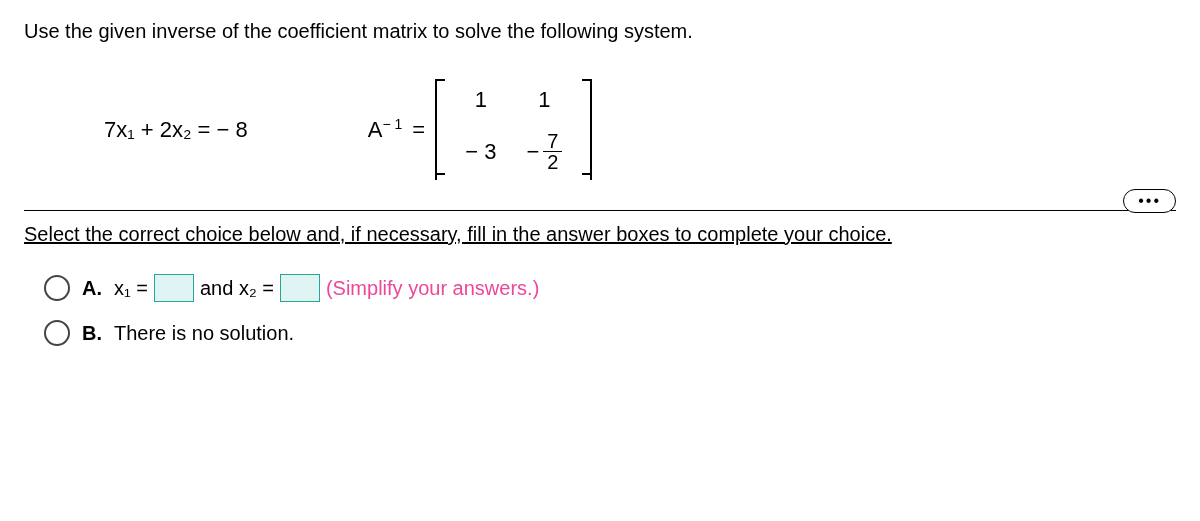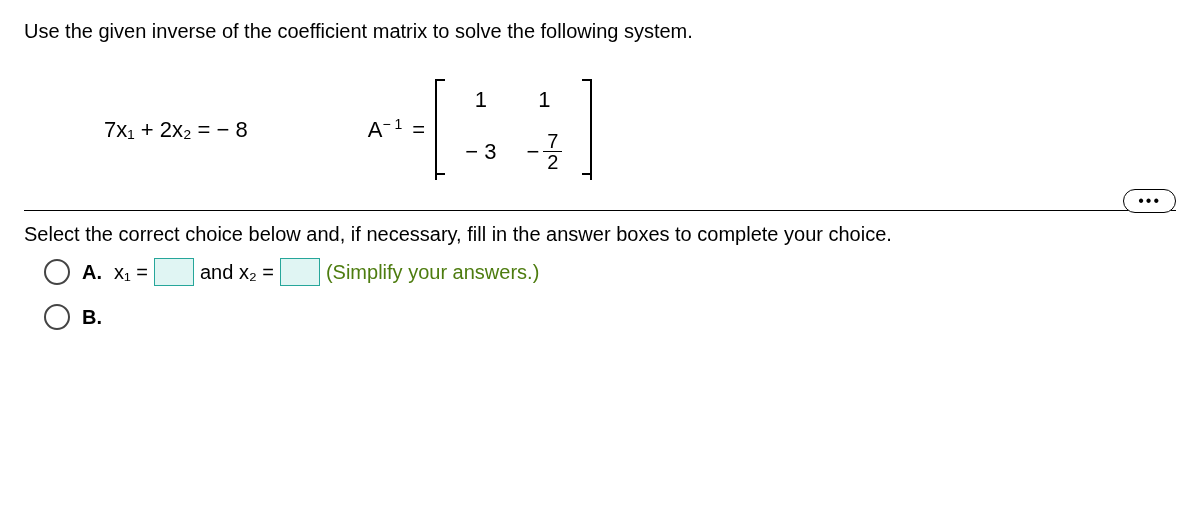--- a/index.html
+++ b/index.html
@@ -115,21 +115,22 @@
       border: 1.5px solid #000;
       border-radius: 14px;
       padding: 3px 14px;
       font-size: 16px;
       letter-spacing: 2px;
       line-height: 1;
       background: #fff;
       cursor: pointer;
     }
     .instruction {
-      margin-bottom: 12px;
+      margin-bottom: 28px;
+      text-decoration: underline;
     }
     .choices {
       margin-left: 20px;
     }
     .choice {
       display: flex;
       align-items: center;
       gap: 12px;
       margin-bottom: 18px;
     }
@@ -153,21 +154,21 @@
     }
     .answer-box {
       width: 38px;
       height: 26px;
       border: 1px solid #26a69a;
       background: #e0f5f3;
       display: inline-block;
       vertical-align: middle;
     }
     .simplify {
-      color: #4d7c0f;
+      color: #ec4899;
     }
   </style>
 </head>
 <body>
 
 <div class="question-text">Use the given inverse of the coefficient matrix to solve the following system.</div>
 
 <div class="equations-matrix-row">
   <div class="equations">
     <div class="equation">7x₁ + 2x₂  =  − 8</div>
@@ -217,15 +218,16 @@
       <span> and x₂ =</span>
       <span class="answer-box"></span>
       <span class="simplify"> (Simplify your answers.)</span>
     </div>
   </div>
 
   <div class="choice">
     <div class="radio"></div>
     <div class="choice-content">
       <span class="choice-label">B.</span>
+      <span>There is no solution.</span>
     </div>
   </div>
 </div>
 
 </body></html>

